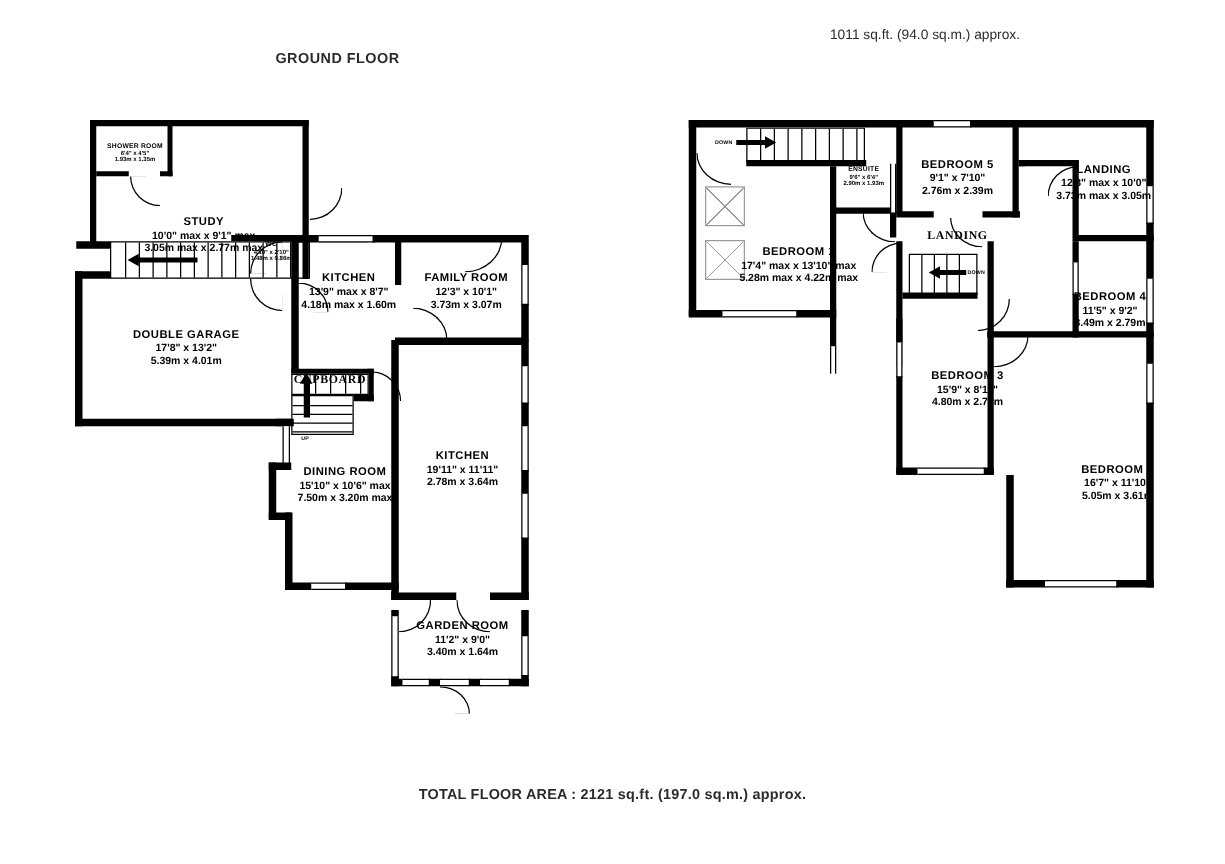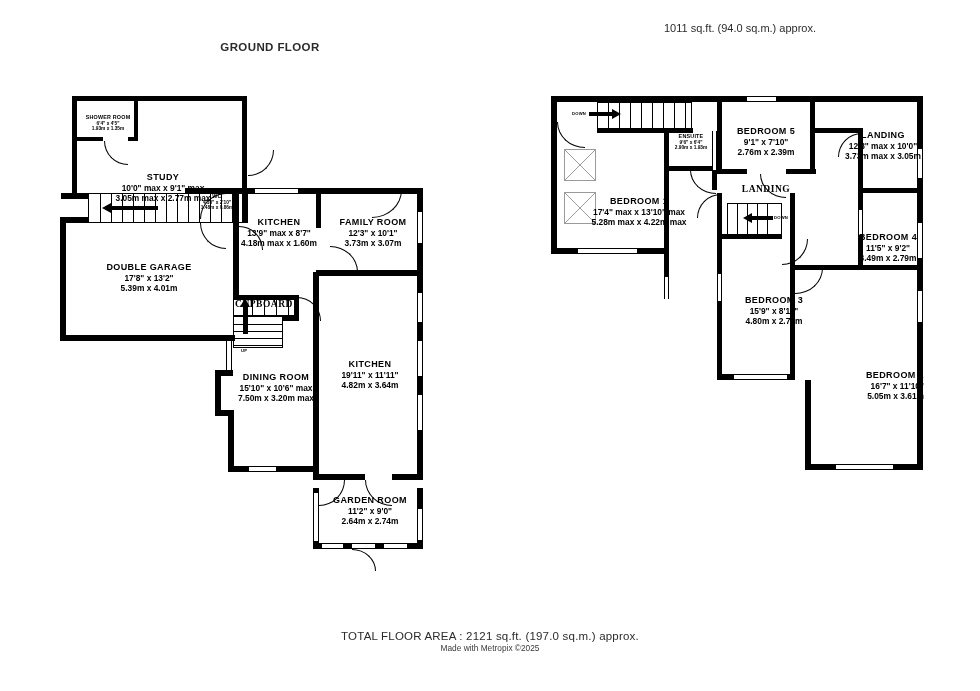--- a/index.html
+++ b/index.html
@@ -12,21 +12,21 @@
   }
   .stage{position:absolute;left:0;top:0;width:980px;height:691px;}
 
   
   .floor-head{position:absolute;text-align:center;line-height:1.25;}
   .floor-head .ttl{font-size:11.5px;font-weight:bold;letter-spacing:.4px;color:#2b2b2b;margin-top:20px;}
   .floor-head .sub{font-size:11px;color:#2b2b2b;margin-top:2px;}
 
   
   .footer{position:absolute;left:0;width:980px;text-align:center;}
-  .footer .tot{font-size:11.5px;font-weight:normal;color:#2b2b2b;letter-spacing:.2px;}
+  .footer .tot{font-size:11.5px;font-weight:bold;color:#2b2b2b;letter-spacing:.2px;}
   .footer .dis{font-size:8.3px;color:#3a3a3a;margin-top:3px;line-height:1.45;}
 
   
   .w{position:absolute;background:#000;}
 
   
   .win{position:absolute;background:#ffffff;box-sizing:border-box;}
   .win.h{border-top:1px solid #000;border-bottom:1px solid #000;}
   .win.v{border-left:1px solid #000;border-right:1px solid #000;}
 
@@ -234,27 +234,27 @@
 
     <div class="lbl mid" style="left:221px;top:372px;width:110px;">
       <div class="nm">DINING ROOM</div>
       <div class="d1">15'10"  x 10'6" max</div>
       <div class="d2">7.50m  x 3.20m max</div>
     </div>
 
     <div class="lbl mid" style="left:322px;top:359px;width:96px;">
       <div class="nm">KITCHEN</div>
       <div class="d1">19'11"  x 11'11"</div>
-      <div class="d2">4.82m  x 3.64m</div>
+      <div class="d2">2.78m  x 3.64m</div>
     </div>
 
     <div class="lbl mid" style="left:322px;top:495px;width:96px;">
       <div class="nm">GARDEN ROOM</div>
       <div class="d1">11'2"  x 9'0"</div>
-      <div class="d2">2.64m  x 2.74m</div>
+      <div class="d2">3.40m  x 1.64m</div>
     </div>
   </div>
 
   <div>
 
     <div class="w" style="left:551px;top:96px;width:197px;height:6px;"></div>
     <div class="win h" style="left:747px;top:96px;width:30px;height:6px;"></div>
     <div class="w" style="left:776px;top:96px;width:147px;height:6px;"></div>
 
     <div class="w" style="left:551px;top:96px;width:6px;height:157px;"></div>
@@ -411,25 +411,24 @@
       <div class="d1">11'5"  x 9'2"</div>
       <div class="d2">3.49m  x 2.79m</div>
     </div>
 
     <div class="lbl mid" style="left:724px;top:295px;width:100px;">
       <div class="nm">BEDROOM 3</div>
       <div class="d1">15'9"  x 8'11"</div>
       <div class="d2">4.80m  x 2.72m</div>
     </div>
 
-    <div class="lbl mid" style="left:816px;top:370px;width:108px;text-align:right;">
+    <div class="lbl mid" style="left:840px;top:370px;width:108px;">
       <div class="nm">BEDROOM 2</div>
       <div class="d1">16'7"  x 11'10"</div>
       <div class="d2">5.05m  x 3.61m</div>
     </div>
   </div>
 
   <div class="footer" style="top:630px;">
     <div class="tot">TOTAL FLOOR AREA : 2121 sq.ft. (197.0 sq.m.) approx.</div>
-    <div class="dis" style="margin-top:0;">Made with Metropix ©2025</div>
   </div>
 
 </div>
 
 </body></html>

